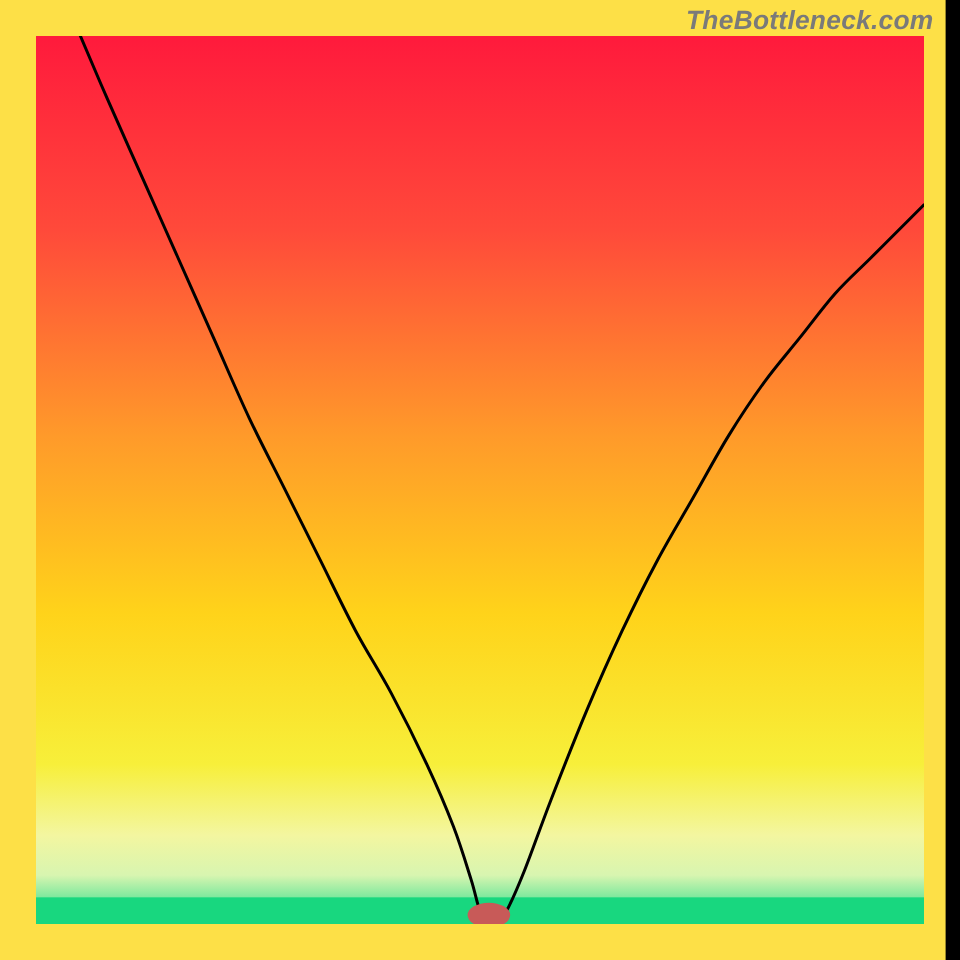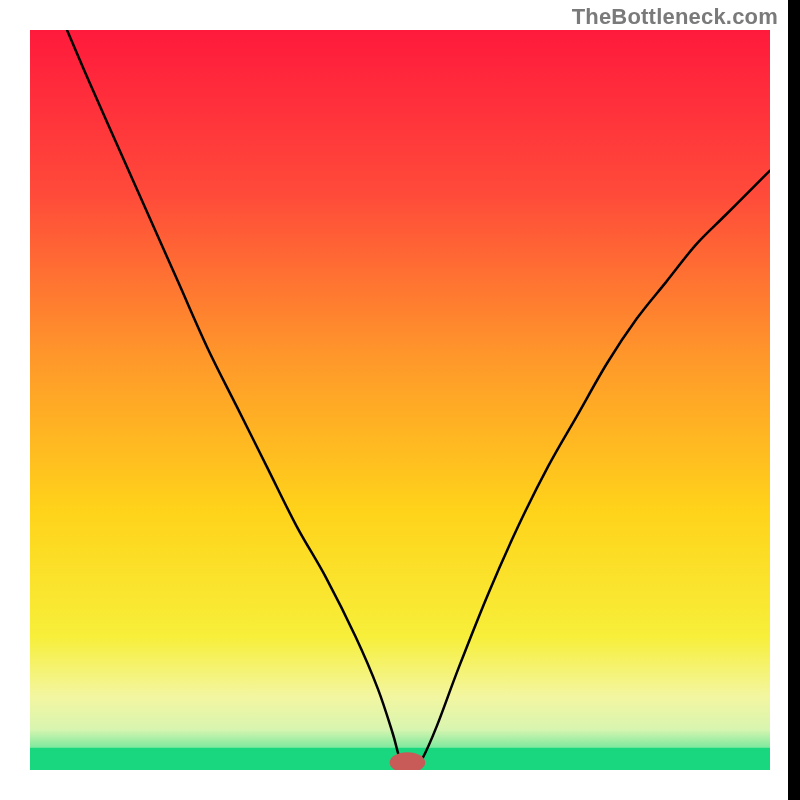--- a/index.html
+++ b/index.html
@@ -8,21 +8,22 @@
     width: 800px;
     height: 800px;
     background: #000;
     overflow: hidden;
     font-family: Arial, Helvetica, sans-serif;
   }
   .stage {
     position: relative;
     width: 788px;
     height: 800px;
-    background: #ffffff;
+    background: #fde047;
+    font-style: italic;
   }
   .attribution {
     position: absolute;
     top: 4px;
     right: 10px;
     color: #7a7a7a;
     font-size: 22px;
     font-weight: 600;
     letter-spacing: 0.2px;
     z-index: 5;

